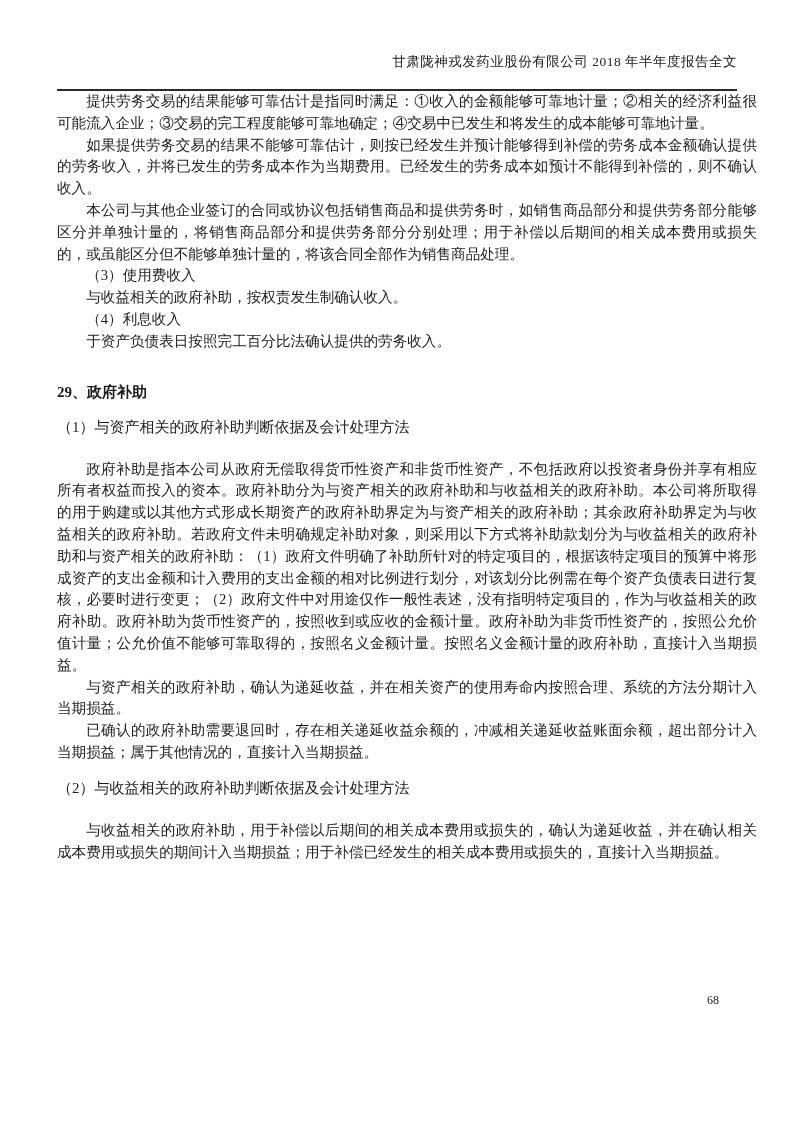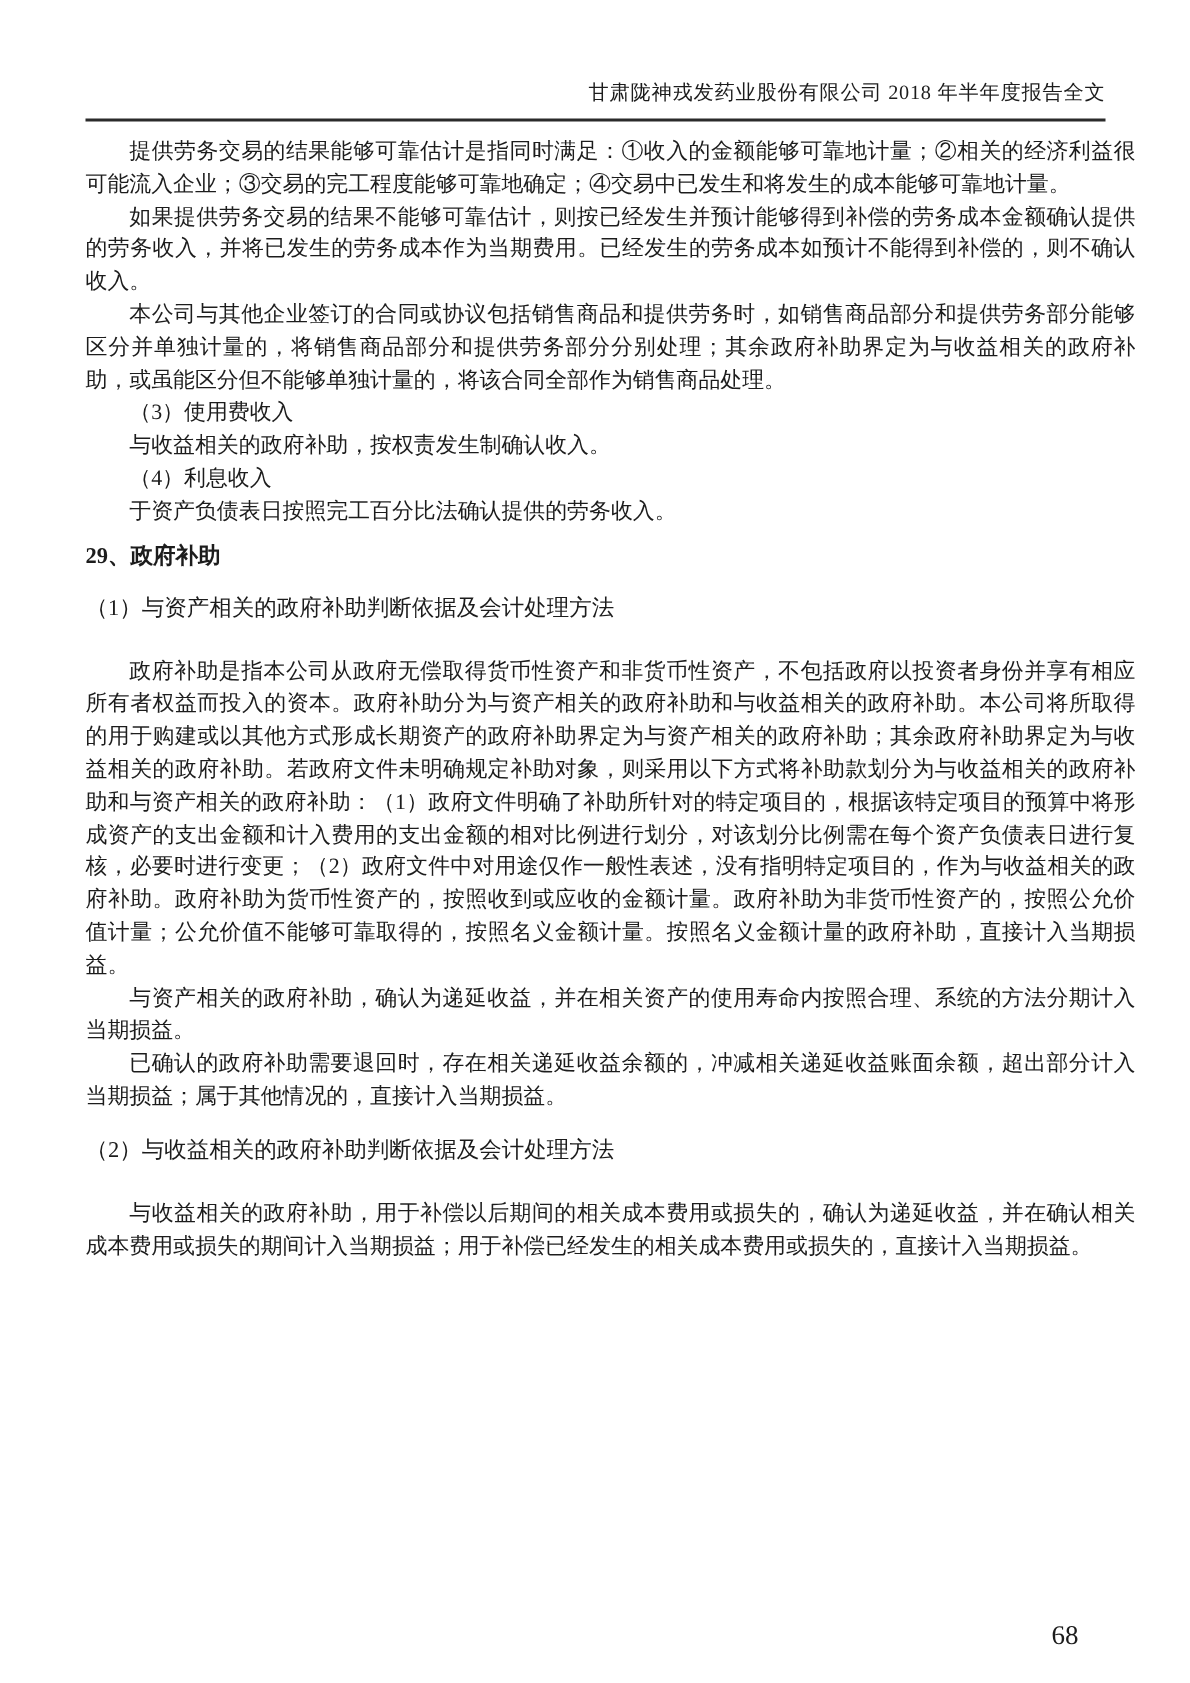--- a/index.html
+++ b/index.html
@@ -18,21 +18,21 @@
   }
   .header {
     position: absolute;
     top: 0;
     left: 57px;
     width: 680px;
     height: 71px;
     display: flex;
     align-items: flex-end;
     justify-content: flex-end;
-    padding-bottom: 8px;
+    padding-bottom: 18px;
     border-bottom: 2px solid #2b2b2b;
     font-size: 13.5px;
     letter-spacing: 0.5px;
     white-space: nowrap;
   }
   .content {
     position: absolute;
     top: 91px;
     left: 57px;
     width: 700px;
@@ -40,51 +40,51 @@
     line-height: 21.8px;
     text-align: justify;
   }
   .para {
     margin: 0;
     text-indent: 2em;
   }
   .sec-heading {
     font-size: 15px;
     font-weight: bold;
-    margin: 7px 0 12px 0;
+    margin: 28px 0 12px 0;
     text-indent: 0;
     line-height: 22px;
   }
   .sub-heading {
     font-size: 15px;
     font-weight: normal;
     margin: 13px 0 21px 0;
     text-indent: 0;
     line-height: 22px;
   }
   .page-number {
     position: absolute;
-    top: 1080px;
+    top: 993px;
     right: 74px;
-    font-size: 18px;
+    font-size: 12px;
   }
 </style>
 </head>
 <body>
 
 <div class="page">
 
   <div class="header">
     <span>甘肃陇神戎发药业股份有限公司 2018 年半年度报告全文</span>
   </div>
 
   <div class="content">
     <p class="para">提供劳务交易的结果能够可靠估计是指同时满足：①收入的金额能够可靠地计量；②相关的经济利益很可能流入企业；③交易的完工程度能够可靠地确定；④交易中已发生和将发生的成本能够可靠地计量。</p>
     <p class="para">如果提供劳务交易的结果不能够可靠估计，则按已经发生并预计能够得到补偿的劳务成本金额确认提供的劳务收入，并将已发生的劳务成本作为当期费用。已经发生的劳务成本如预计不能得到补偿的，则不确认收入。</p>
-    <p class="para">本公司与其他企业签订的合同或协议包括销售商品和提供劳务时，如销售商品部分和提供劳务部分能够区分并单独计量的，将销售商品部分和提供劳务部分分别处理；其余政府补助界定为与收益相关的政府补助，或虽能区分但不能够单独计量的，将该合同全部作为销售商品处理。</p>
+    <p class="para">本公司与其他企业签订的合同或协议包括销售商品和提供劳务时，如销售商品部分和提供劳务部分能够区分并单独计量的，将销售商品部分和提供劳务部分分别处理；用于补偿以后期间的相关成本费用或损失的，或虽能区分但不能够单独计量的，将该合同全部作为销售商品处理。</p>
     <p class="para">（3）使用费收入</p>
     <p class="para">与收益相关的政府补助，按权责发生制确认收入。</p>
     <p class="para">（4）利息收入</p>
     <p class="para">于资产负债表日按照完工百分比法确认提供的劳务收入。</p>
     <h2 class="sec-heading">29、政府补助</h2>
     <h3 class="sub-heading">（1）与资产相关的政府补助判断依据及会计处理方法</h3>
     <p class="para">政府补助是指本公司从政府无偿取得货币性资产和非货币性资产，不包括政府以投资者身份并享有相应所有者权益而投入的资本。政府补助分为与资产相关的政府补助和与收益相关的政府补助。本公司将所取得的用于购建或以其他方式形成长期资产的政府补助界定为与资产相关的政府补助；其余政府补助界定为与收益相关的政府补助。若政府文件未明确规定补助对象，则采用以下方式将补助款划分为与收益相关的政府补助和与资产相关的政府补助：（1）政府文件明确了补助所针对的特定项目的，根据该特定项目的预算中将形成资产的支出金额和计入费用的支出金额的相对比例进行划分，对该划分比例需在每个资产负债表日进行复核，必要时进行变更；（2）政府文件中对用途仅作一般性表述，没有指明特定项目的，作为与收益相关的政府补助。政府补助为货币性资产的，按照收到或应收的金额计量。政府补助为非货币性资产的，按照公允价值计量；公允价值不能够可靠取得的，按照名义金额计量。按照名义金额计量的政府补助，直接计入当期损益。</p>
     <p class="para">与资产相关的政府补助，确认为递延收益，并在相关资产的使用寿命内按照合理、系统的方法分期计入当期损益。</p>
     <p class="para">已确认的政府补助需要退回时，存在相关递延收益余额的，冲减相关递延收益账面余额，超出部分计入当期损益；属于其他情况的，直接计入当期损益。</p>
     <h3 class="sub-heading">（2）与收益相关的政府补助判断依据及会计处理方法</h3>

